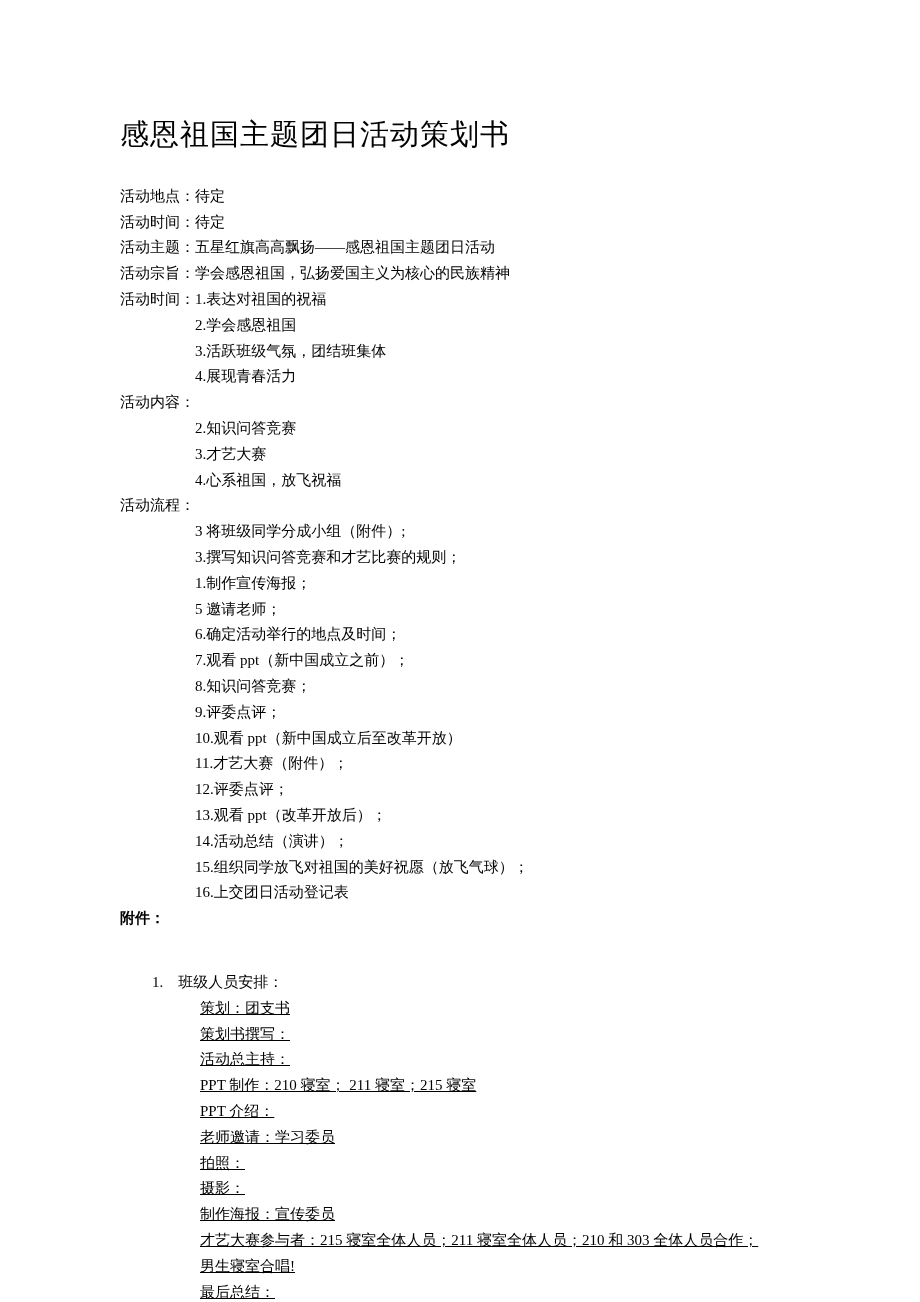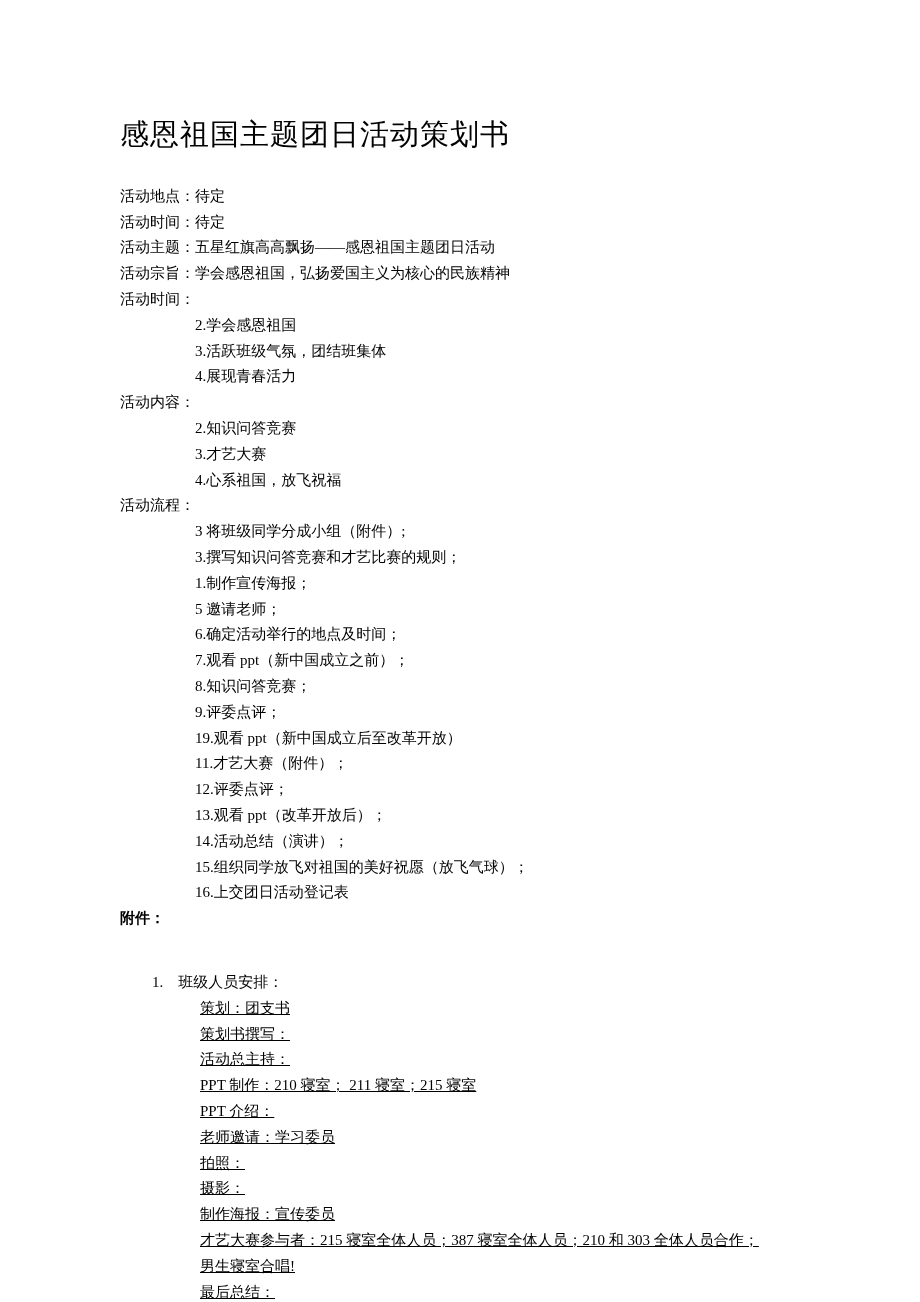--- a/index.html
+++ b/index.html
@@ -70,20 +70,21 @@
   <span class="value">五星红旗高高飘扬——感恩祖国主题团日活动</span>
 </div>
 
 <div class="row">
   <span class="label">活动宗旨：</span>
   <span class="value">学会感恩祖国，弘扬爱国主义为核心的民族精神</span>
 </div>
 
 <div class="row">
   <span class="label">活动时间：</span>
+  <span class="value">1.表达对祖国的祝福</span>
 </div>
 <div class="list">2.学会感恩祖国</div>
 <div class="list">3.活跃班级气氛，团结班集体</div>
 <div class="list">4.展现青春活力</div>
 
 <div class="row">
   <span class="label">活动内容：</span>
 </div>
 <div class="list">2.知识问答竞赛</div>
 <div class="list">3.才艺大赛</div>
@@ -93,34 +94,34 @@
   <span class="label">活动流程：</span>
 </div>
 <div class="list">3 将班级同学分成小组（附件）;</div>
 <div class="list">3.撰写知识问答竞赛和才艺比赛的规则；</div>
 <div class="list">1.制作宣传海报；</div>
 <div class="list">5 邀请老师；</div>
 <div class="list">6.确定活动举行的地点及时间；</div>
 <div class="list">7.观看 ppt（新中国成立之前）；</div>
 <div class="list">8.知识问答竞赛；</div>
 <div class="list">9.评委点评；</div>
-<div class="list">19.观看 ppt（新中国成立后至改革开放）</div>
+<div class="list">10.观看 ppt（新中国成立后至改革开放）</div>
 <div class="list">11.才艺大赛（附件）；</div>
 <div class="list">12.评委点评；</div>
 <div class="list">13.观看 ppt（改革开放后）；</div>
 <div class="list">14.活动总结（演讲）；</div>
 <div class="list">15.组织同学放飞对祖国的美好祝愿（放飞气球）；</div>
 <div class="list">16.上交团日活动登记表</div>
 
 <div class="appendix-label">附件：</div>
 <div class="app-num">1.　班级人员安排：</div>
 <div class="app-item">策划：团支书</div>
 <div class="app-item">策划书撰写：</div>
 <div class="app-item">活动总主持：</div>
 <div class="app-item">PPT 制作：210 寝室；  211 寝室；215 寝室</div>
 <div class="app-item">PPT 介绍：</div>
 <div class="app-item">老师邀请：学习委员</div>
 <div class="app-item">拍照：</div>
 <div class="app-item">摄影：</div>
 <div class="app-item">制作海报：宣传委员</div>
-<div class="app-item">才艺大赛参与者：215 寝室全体人员；387 寝室全体人员；210 和 303 全体人员合作；</div>
+<div class="app-item">才艺大赛参与者：215 寝室全体人员；211 寝室全体人员；210 和 303 全体人员合作；</div>
 <div class="app-item">男生寝室合唱!</div>
 <div class="app-item">最后总结：</div>
 
 </body></html>

